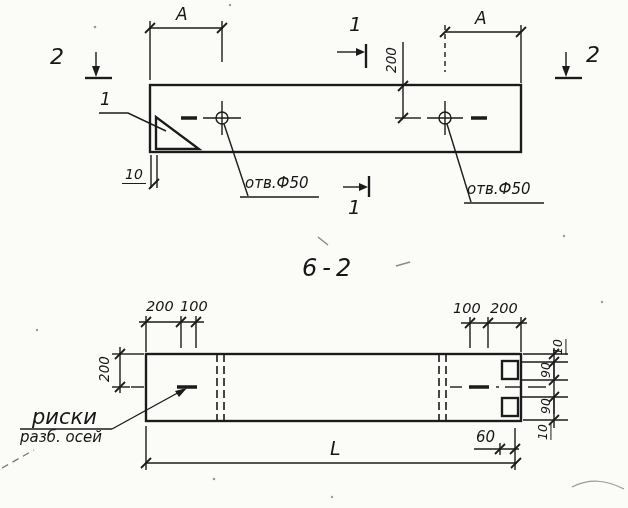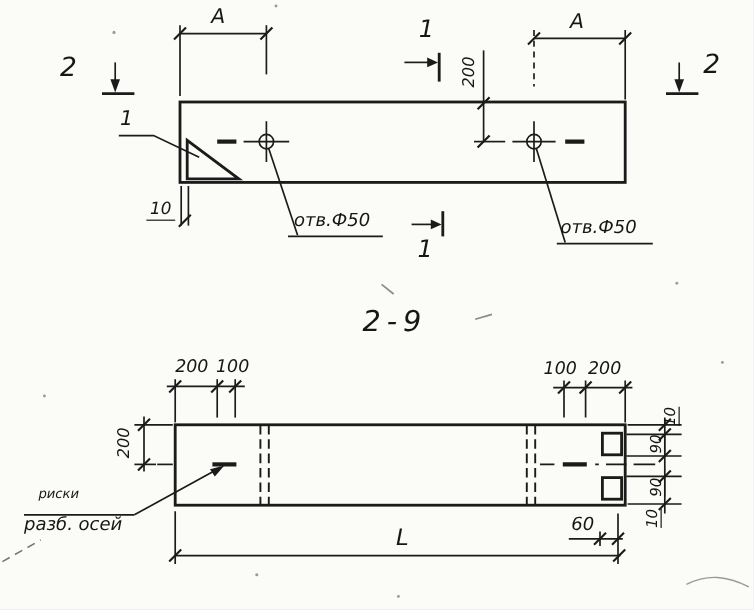--- a/index.html
+++ b/index.html
@@ -206,27 +206,27 @@
 <span class="lbl" style="left:176px;top:6px;font-size:17px;">A</span>
 <span class="lbl" style="left:475px;top:10px;font-size:17px;">A</span>
 <span class="lbl" style="left:349px;top:14px;font-size:20px;">1</span>
 <span class="lbl" style="left:348px;top:197px;font-size:20px;">1</span>
 <span class="lbl" style="left:100px;top:91px;font-size:17px;">1</span>
 <span class="lbl rot" style="left:391px;top:60px;font-size:13.5px;">200</span>
 <span class="lbl ul" style="left:122px;top:167px;font-size:14px;">10</span>
 <span class="lbl" style="left:245px;top:176px;font-size:15px;">отв.Ф50</span>
 <span class="lbl" style="left:467px;top:182px;font-size:15px;">отв.Ф50</span>
 
-<span class="lbl title" style="left:302px;top:256px;font-size:24px;">2-9</span>
+<span class="lbl title" style="left:302px;top:256px;font-size:24px;">6-2</span>
 <span class="lbl" style="left:146px;top:299px;font-size:14.5px;">200</span>
 <span class="lbl" style="left:180px;top:299px;font-size:14.5px;">100</span>
 <span class="lbl" style="left:453px;top:301px;font-size:14.5px;">100</span>
 <span class="lbl" style="left:490px;top:301px;font-size:14.5px;">200</span>
 <span class="lbl rot" style="left:104px;top:369px;font-size:13.5px;">200</span>
-<span class="lbl" style="left:32px;top:406px;font-size:11px;">риски</span>
+<span class="lbl" style="left:32px;top:406px;font-size:21px;">риски</span>
 <span class="lbl" style="left:20px;top:430px;font-size:15px;font-style:italic;">разб. осей</span>
 <span class="lbl" style="left:330px;top:439px;font-size:19px;">L</span>
 <span class="lbl" style="left:476px;top:430px;font-size:15px;">60</span>
 <span class="lbl rotul" style="left:559px;top:347px;font-size:12.5px;">10</span>
 <span class="lbl rotul" style="left:547px;top:370px;font-size:12.5px;">90</span>
 <span class="lbl rotul" style="left:547px;top:406px;font-size:12.5px;">90</span>
 <span class="lbl rotul" style="left:544px;top:432px;font-size:12.5px;">10</span>
 
 </div>
 

